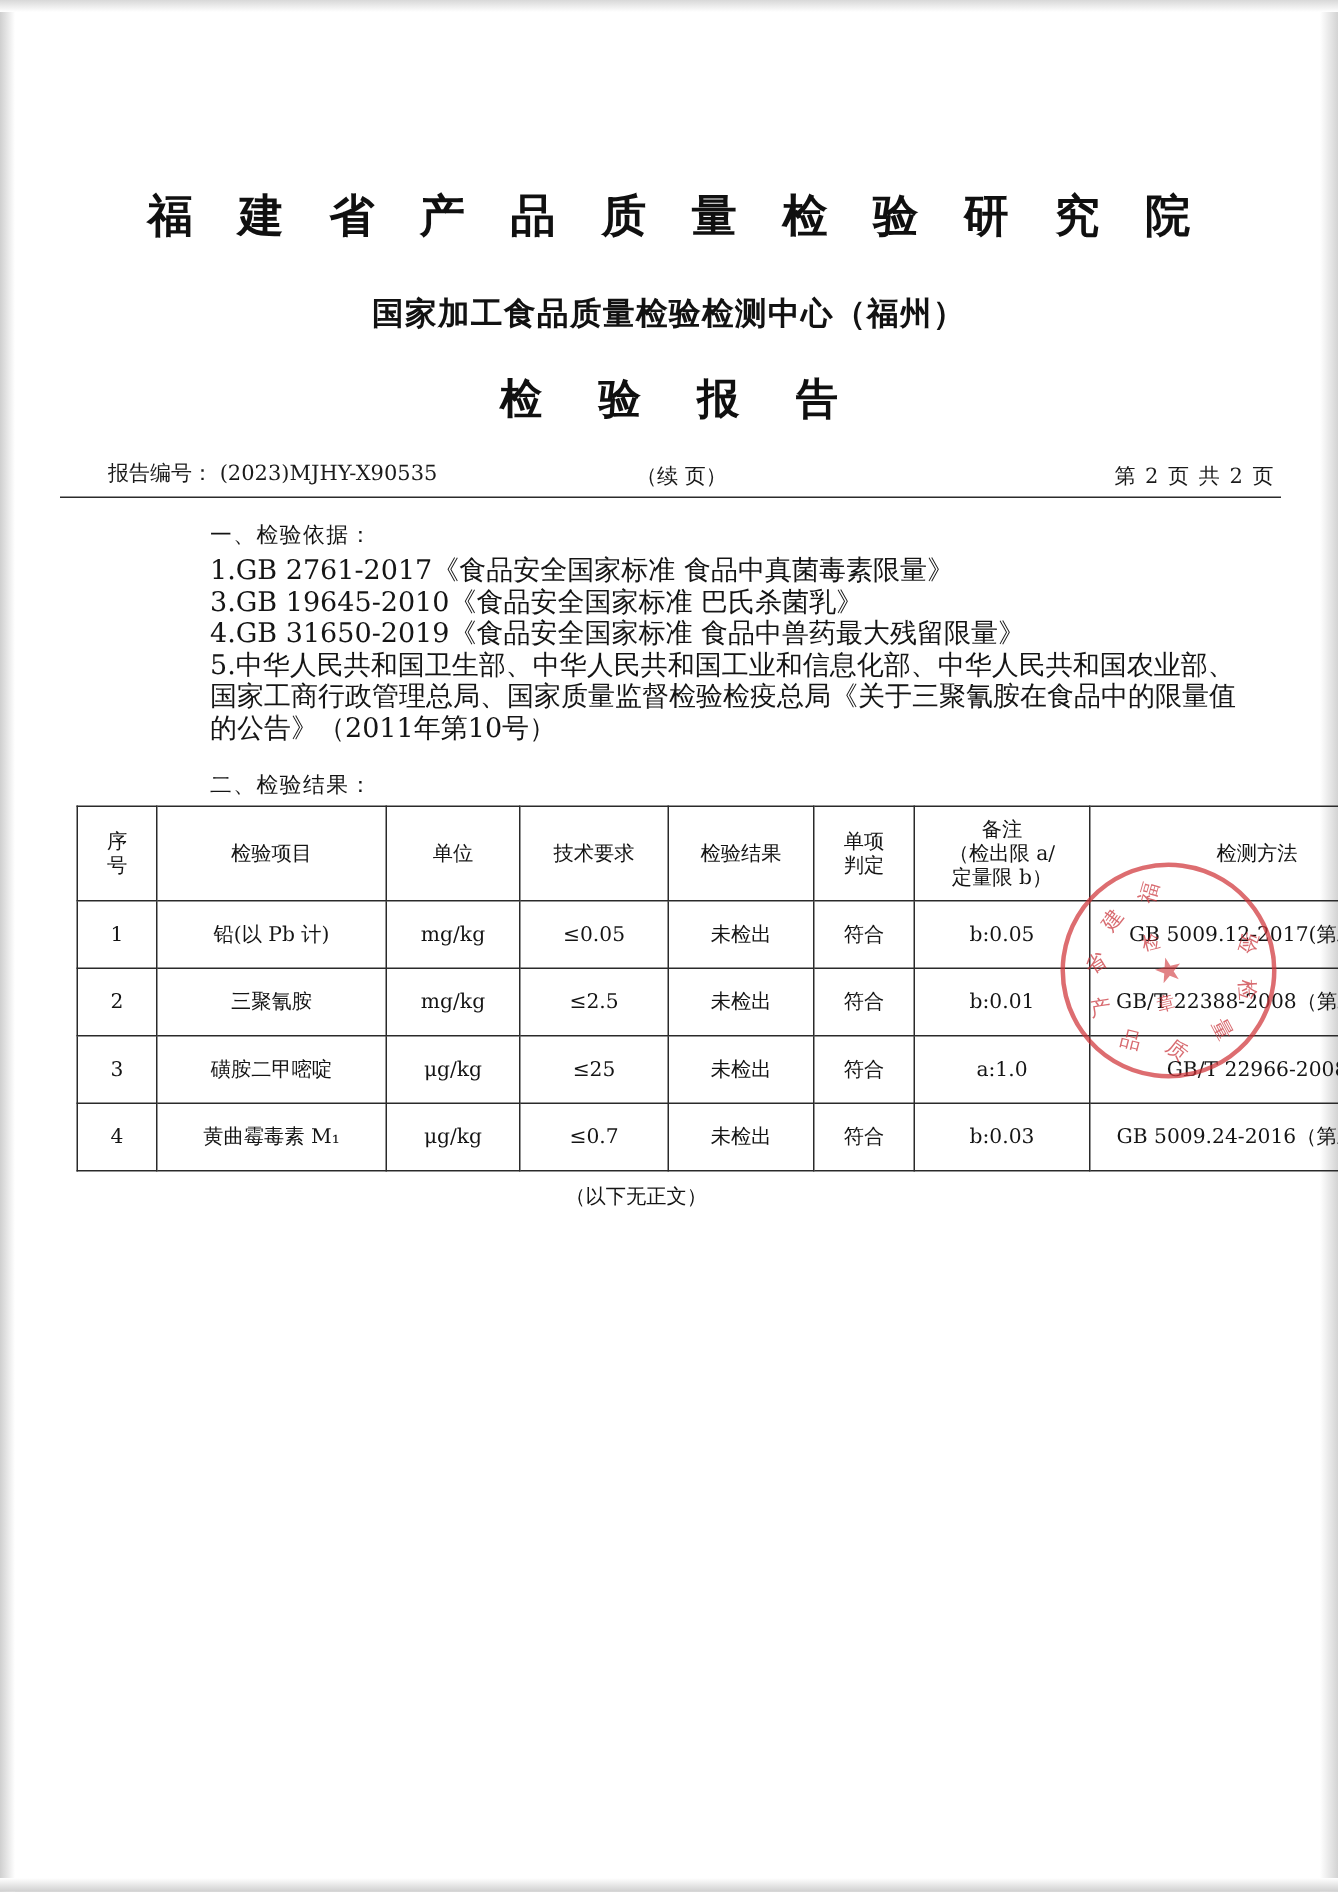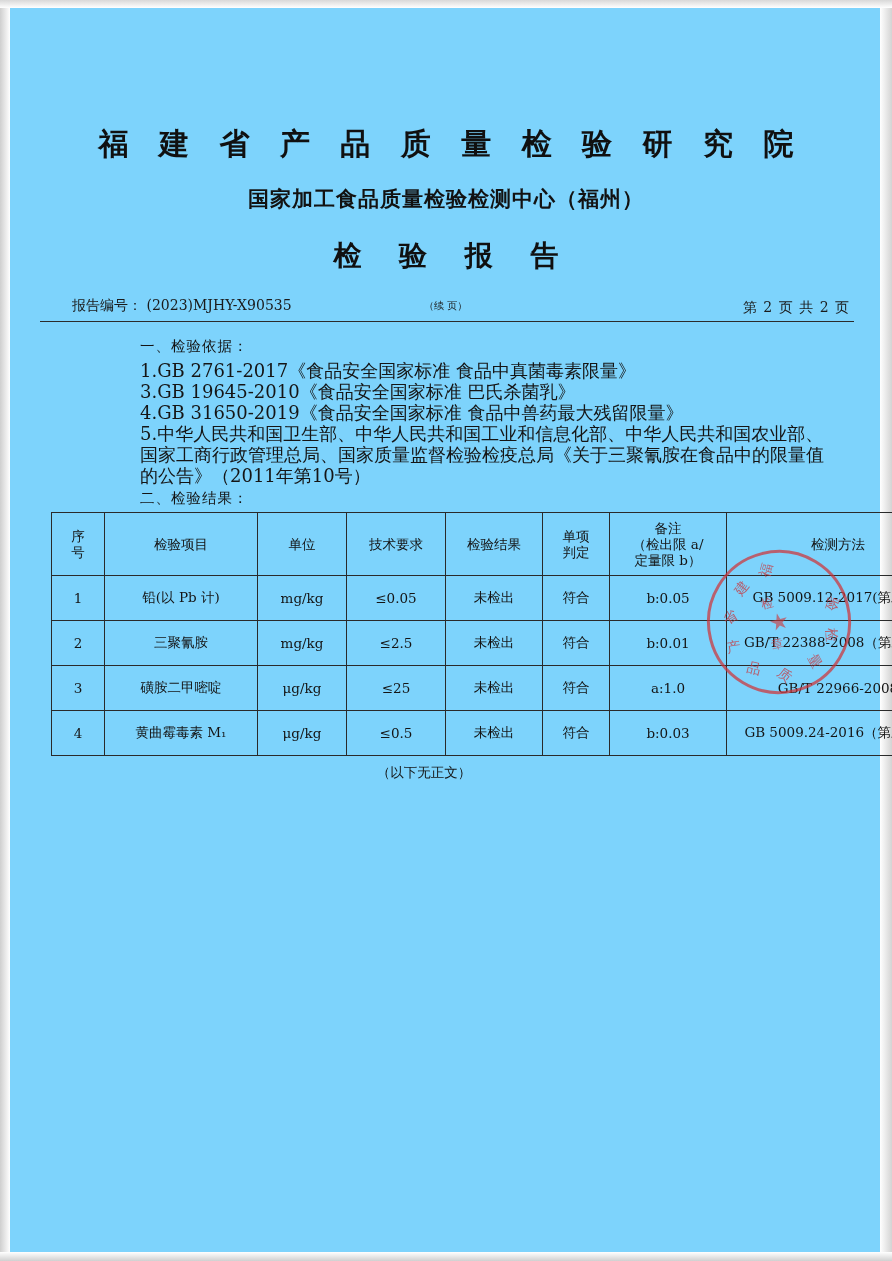--- a/index.html
+++ b/index.html
@@ -8,21 +8,21 @@
     background: #b9b9b9;
   }
   body {
     font-family: "DejaVu Sans", "Liberation Sans", sans-serif;
   }
   .page {
     position: relative;
     width: 892px;
     height: 1261px;
     margin: 0 auto;
-    background: #7dd3fc;
+    background: #ffffff;
     overflow: hidden;
     box-sizing: border-box;
   }
   
   .scan-edge-left {
     position: absolute;
     left: 0; top: 0; bottom: 0;
     width: 10px;
     background: linear-gradient(to right, #cfcfcf, #ffffff);
   }
@@ -61,21 +61,21 @@
     margin-top: 124px;
     padding-left: 10px;
   }
   .title-sub {
     text-align: center;
     font-family: Liberation Serif, serif;
     font-weight: bold;
     font-size: 21px;
     letter-spacing: 1px;
     color: #121212;
-    margin-top: 20px;
+    margin-top: 30px;
   }
   .title-report {
     text-align: center;
     font-family: "DejaVu Serif", "Liberation Serif", serif;
     font-weight: bold;
     font-size: 28px;
     letter-spacing: 14px;
     color: #101010;
     margin-top: 24px;
     padding-left: 14px;
@@ -93,21 +93,21 @@
     left: 72px;
     top: 0;
     white-space: nowrap;
     font-family: "DejaVu Serif", "Liberation Serif", serif;
   }
   .meta-cont {
     position: absolute;
     left: 424px;
     top: 2px;
     font-family: "DejaVu Serif", "Liberation Serif", serif;
-    font-size: 10px;
+    font-size: 14px;
   }
   .meta-page {
     position: absolute;
     right: 42px;
     top: 2px;
     font-family: "DejaVu Serif", "Liberation Serif", serif;
     font-size: 14px;
     letter-spacing: 1px;
   }
   .rule {
@@ -138,21 +138,21 @@
     white-space: nowrap;
   }
   .basis-line.wrap {
     white-space: normal;
   }
   .section-head2 {
     font-family: "DejaVu Serif", "Liberation Serif", serif;
     font-size: 14.5px;
     color: #141414;
     letter-spacing: 1px;
-    margin-top: 3px;
+    margin-top: 18px;
   }
 
   .table-wrap {
     position: relative;
     margin: 4px auto 0 auto;
     width: 790px;
   }
   table.result {
     border-collapse: collapse;
     width: 790px;
@@ -321,21 +321,21 @@
             <td>≤25</td>
             <td>未检出</td>
             <td>符合</td>
             <td>a:1.0</td>
             <td>GB/T 22966-2008</td>
           </tr>
           <tr>
             <td>4</td>
             <td>黄曲霉毒素 M₁</td>
             <td>μg/kg</td>
-            <td>≤0.5</td>
+            <td>≤0.7</td>
             <td>未检出</td>
             <td>符合</td>
             <td>b:0.03</td>
             <td>GB 5009.24-2016（第三法）</td>
           </tr>
         </tbody>
       </table>
 
       <div class="seal">
         <div class="seal-text">

